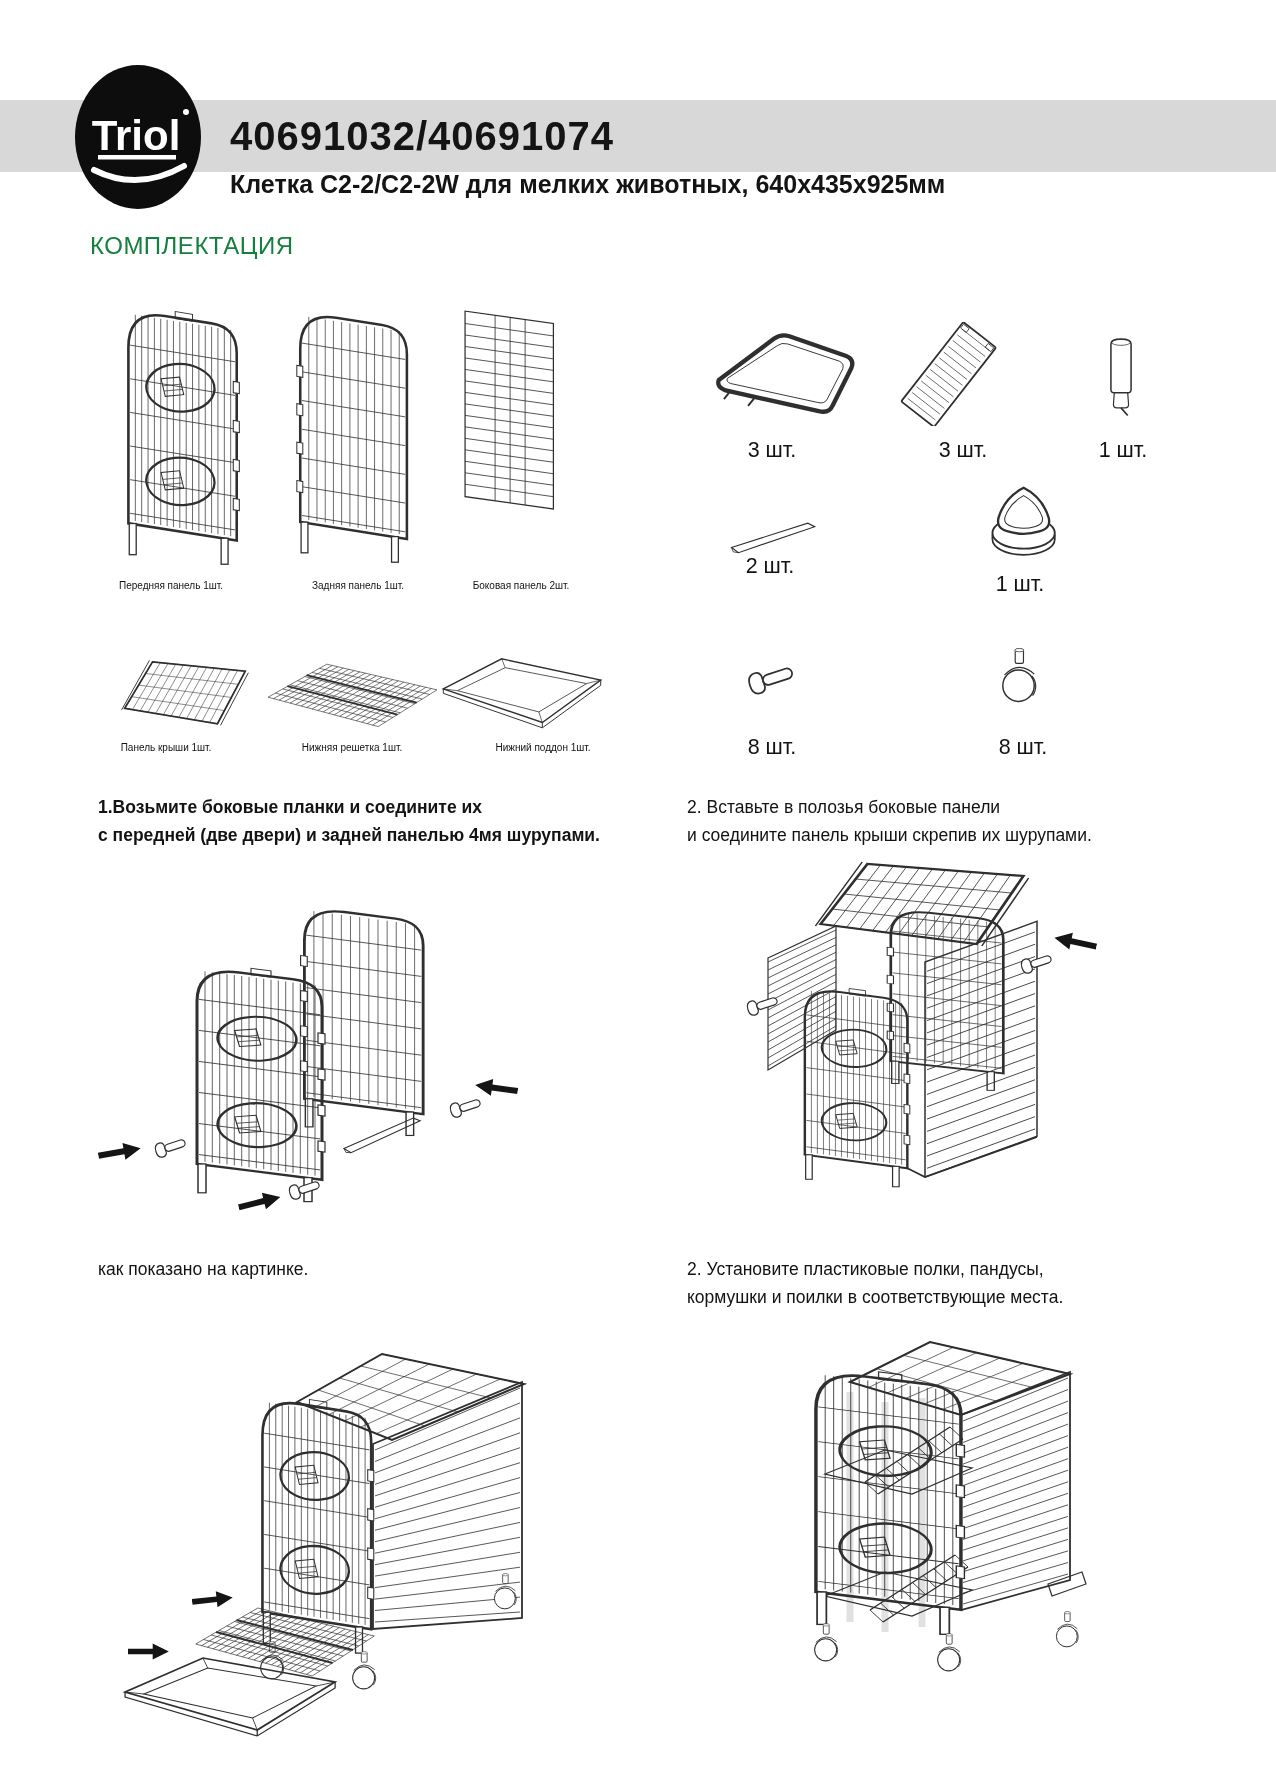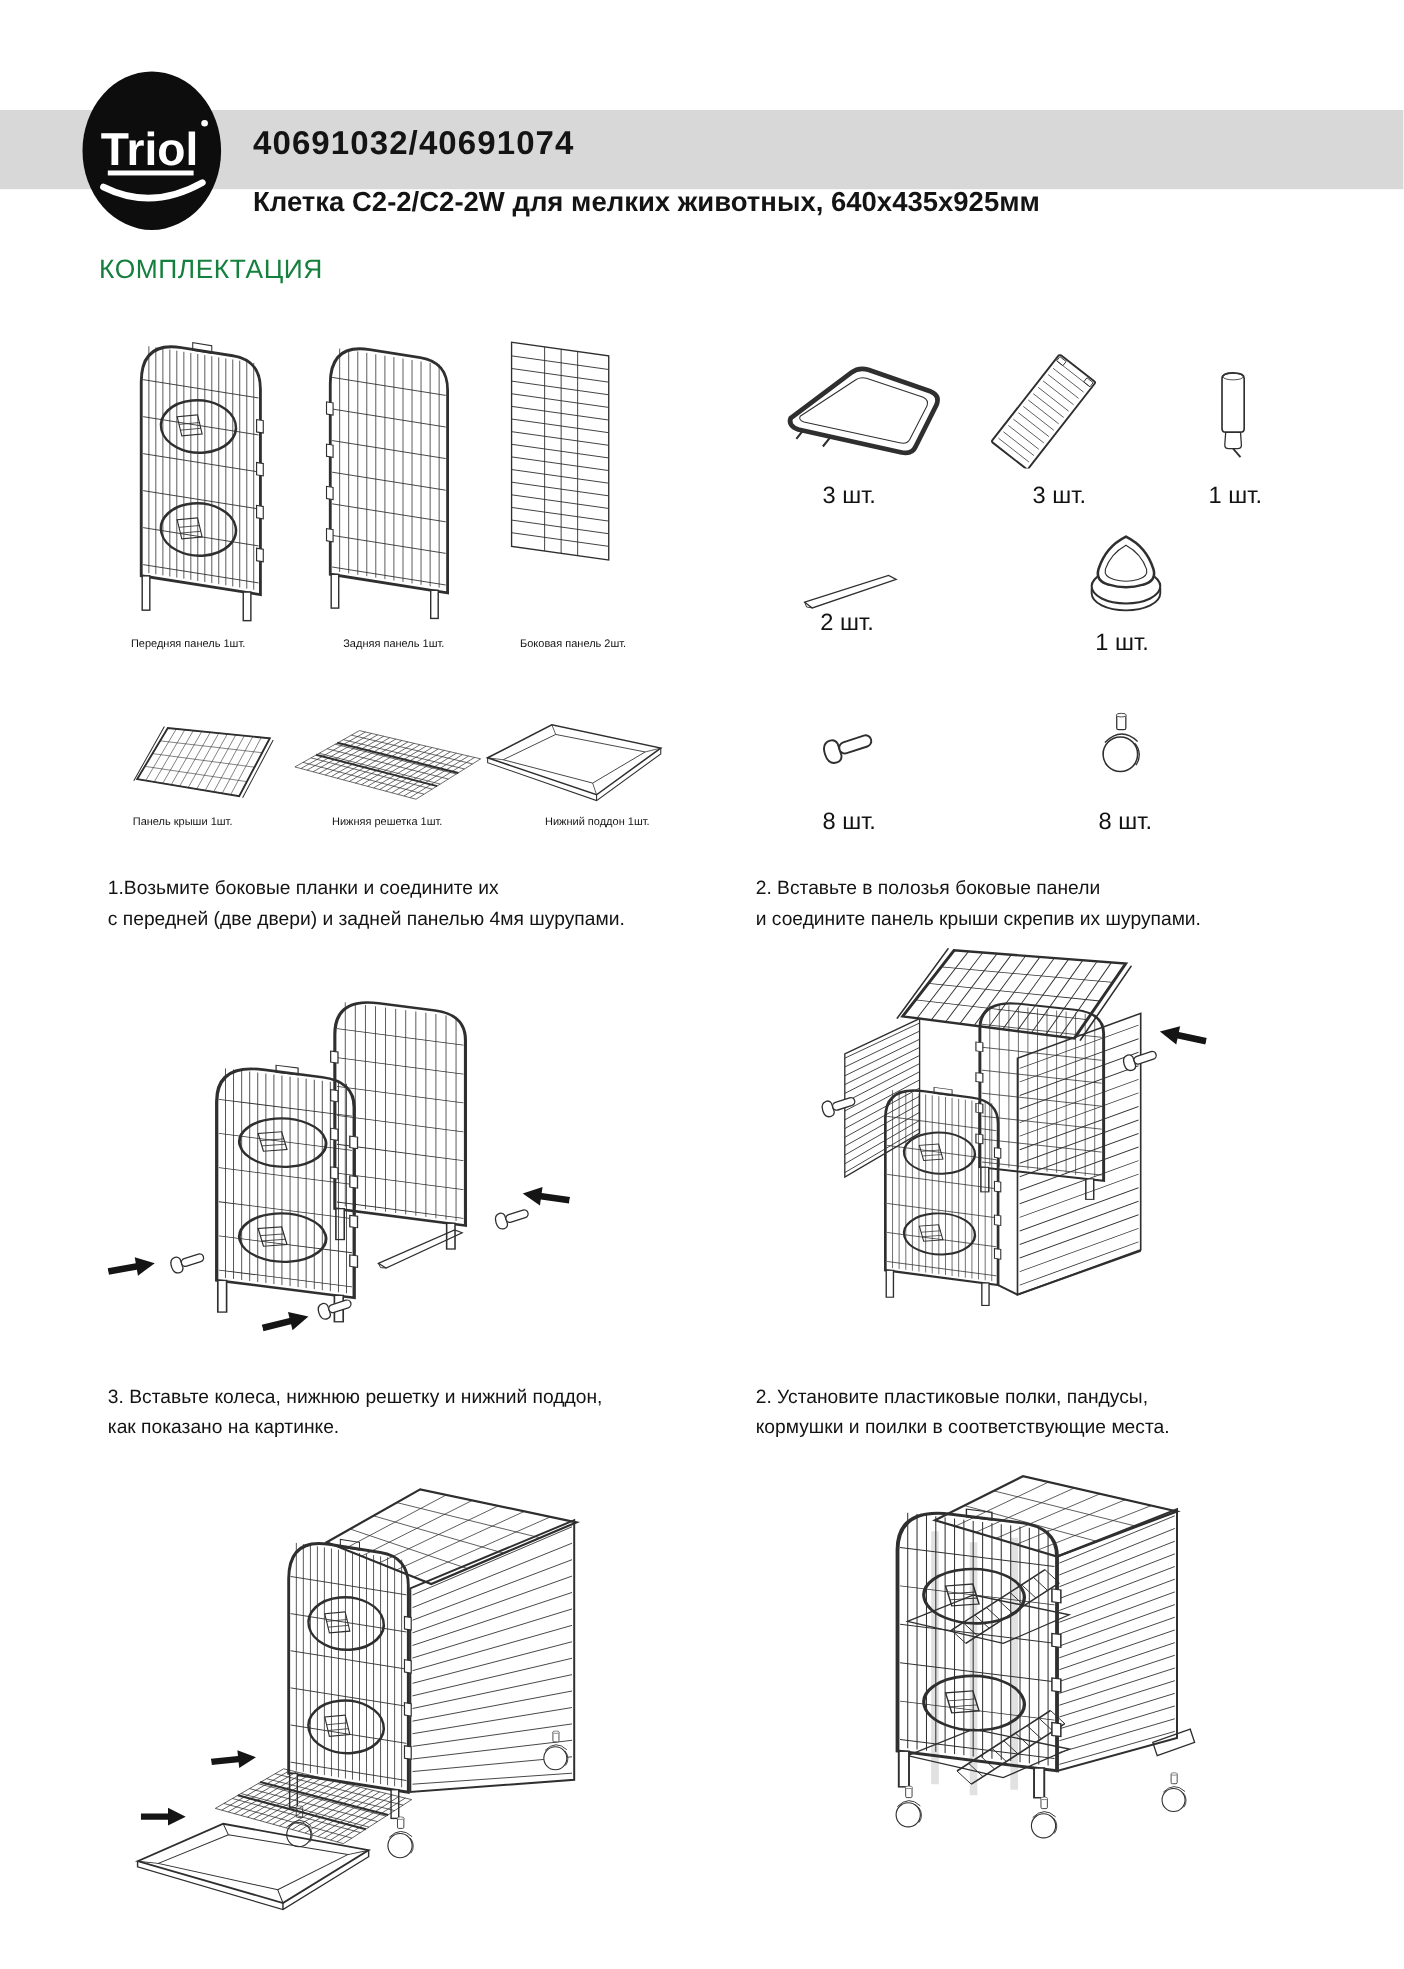--- a/index.html
+++ b/index.html
@@ -4,21 +4,21 @@
 <style>
   * { margin:0; padding:0; box-sizing:border-box; }
   html,body { background:#fff; }
   body {
     width:1276px; height:1790px; position:relative;
     font-family:"Liberation Sans", sans-serif; color:#111;
     overflow:hidden;
   }
   .abs { position:absolute; }
   .header-bar { left:0; top:100px; width:1276px; height:72px; background:#d8d8d8; }
-  .product-codes { left:230px; top:114px; font-size:30px; font-weight:bold; letter-spacing:1px; color:#141414; }
+  .product-codes { left:230px; top:114px; font-size:40px; font-weight:bold; letter-spacing:1px; color:#141414; }
   .doc-title { left:230px; top:170px; font-size:25px; font-weight:bold; color:#141414; }
   .section-title { left:90px; top:232px; font-size:24px; color:#15803d; letter-spacing:0.5px; }
   .part-label { font-size:10px; text-align:center; color:#131313; }
   .qty-label { font-size:21.5px; text-align:center; color:#131313; }
   .step-text { font-size:17.5px; line-height:28px; color:#131313; }
   svg { display:block; overflow:visible; }
 </style>
 </head>
 <body>
 
@@ -368,30 +368,29 @@
 <svg class="abs" style="left:996px; top:646px;" width="50" height="62" viewBox="0 0 60 75">
     <use href="#sym-caster" width="60" height="75"></use>
   </svg>
 
 <div class="abs part-label" style="left:66px; top:742px; width:200px;">Панель крыши 1шт.</div>
 <div class="abs part-label" style="left:252px; top:742px; width:200px;">Нижняя решетка 1шт.</div>
 <div class="abs part-label" style="left:443px; top:742px; width:200px;">Нижний поддон 1шт.</div>
 <div class="abs qty-label" style="left:722px; top:735px; width:100px;">8 шт.</div>
 <div class="abs qty-label" style="left:973px; top:735px; width:100px;">8 шт.</div>
 
-<div class="abs step-text" style="left:98px; top:793px;">
+<div class="abs step-text" style="left:98px; top:793px;font-weight:bold;">
   <div>1.Возьмите боковые планки и соедините их</div>
   <div>с передней (две двери) и задней панелью 4мя шурупами.</div>
 </div>
 <div class="abs step-text" style="left:687px; top:793px;">
   <div>2. Вставьте в полозья боковые панели</div>
   <div>и соедините панель крыши скрепив их шурупами.</div>
 </div>
 <div class="abs step-text" style="left:98px; top:1255px;">
-  <div>3. Вставьте колеса, нижнюю решетку и нижний поддон,</div>
   <div>как показано на картинке.</div>
 </div>
 <div class="abs step-text" style="left:687px; top:1255px;">
   <div>2. Установите пластиковые полки, пандусы,</div>
   <div>кормушки и поилки в соответствующие места.</div>
 </div>
 
 <svg class="abs" style="left:92px; top:852px;" width="470" height="395" viewBox="0 0 470 395">
   <use href="#sym-back-panel" width="150" height="310" transform="translate(201,44) scale(0.95,0.78)"></use>
   <use href="#sym-rod" width="110" height="45" transform="translate(246,265) rotate(-6 40 20) scale(0.82)"></use>

